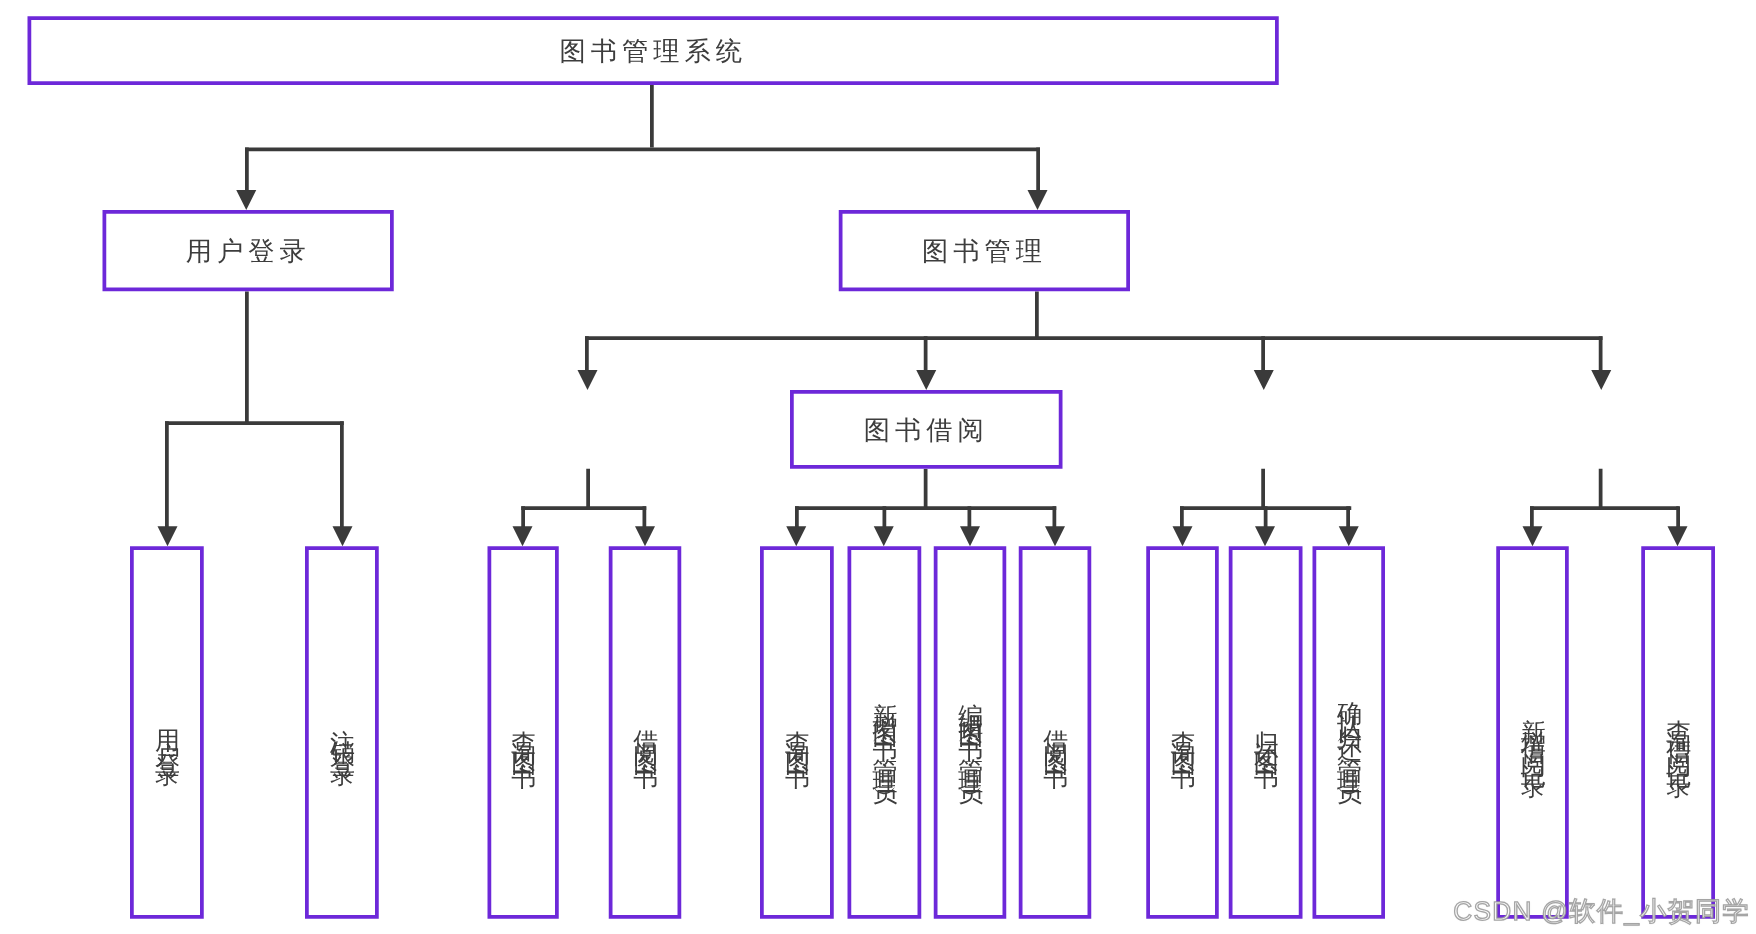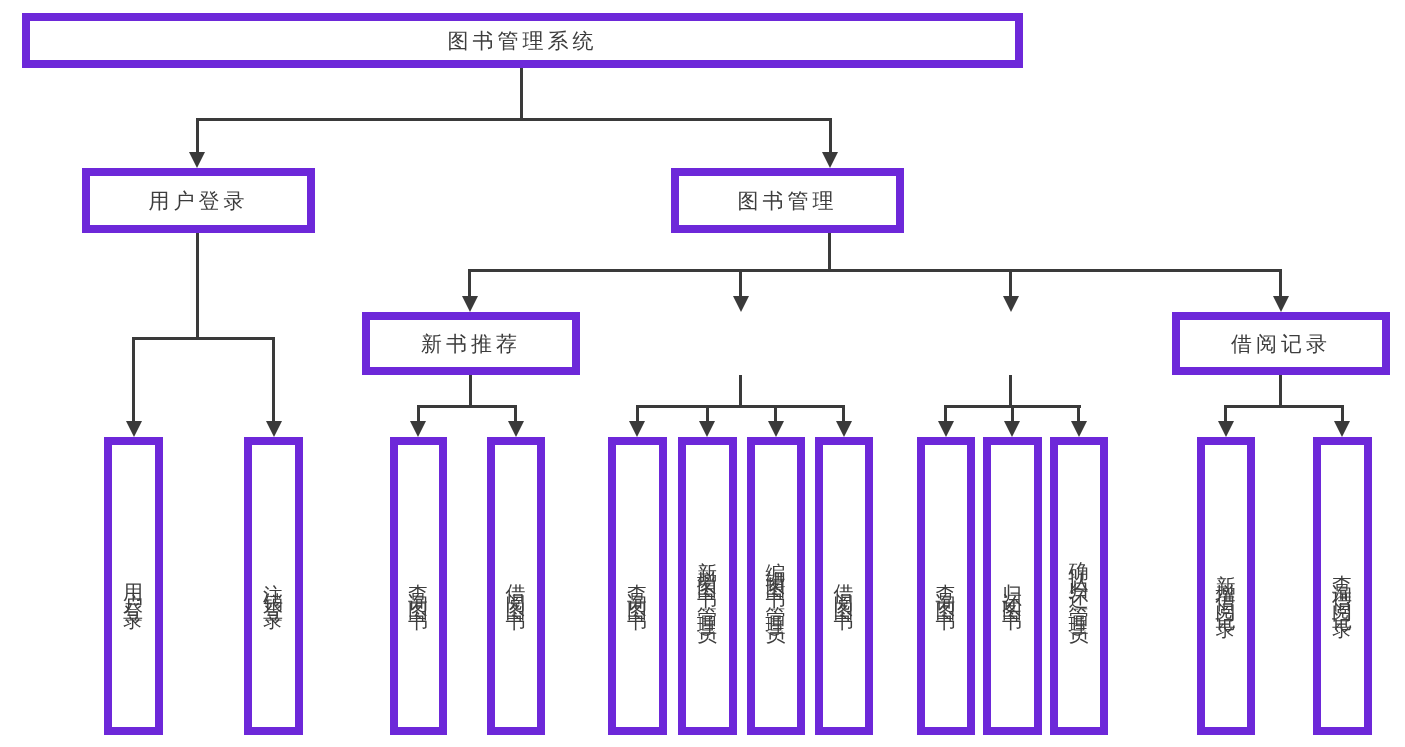--- a/index.html
+++ b/index.html
@@ -2,21 +2,21 @@
 <html><head>
 <meta charset="utf-8">
 <style>
   html,body{margin:0;padding:0;background:#ffffff;}
   .stage{
     position:relative;width:1405px;height:747px;background:#ffffff;overflow:hidden;
     font-family:"Liberation Sans","DejaVu Sans",sans-serif;color:#3d3d3d;
   }
   .box{
     position:absolute;box-sizing:border-box;background:#ffffff;
-    border:8px solid #6d28d9;display:flex;align-items:center;justify-content:center;
+    border:3px solid #6d28d9;display:flex;align-items:center;justify-content:center;
     font-size:21px;letter-spacing:4px;white-space:nowrap;z-index:2;
   }
   .vbox{
     writing-mode:vertical-rl;font-size:20px;letter-spacing:9px;
     line-height:1;text-align:center;
   }
   .hline,.vline{position:absolute;background:#3a3a3a;z-index:1;}
   .hline{height:3px;}
   .vline{width:3px;}
   .arrow{
@@ -60,22 +60,21 @@
   <div class="hline" style="left:468px;top:269px;width:814px"></div>
   <div class="vline" style="left:468px;top:269px;height:29px"></div>
   <div class="vline" style="left:739px;top:269px;height:29px"></div>
   <div class="vline" style="left:1009px;top:269px;height:29px"></div>
   <div class="vline" style="left:1279px;top:269px;height:29px"></div>
   <div class="arrow" style="left:462px;top:296px"></div>
   <div class="arrow" style="left:733px;top:296px"></div>
   <div class="arrow" style="left:1003px;top:296px"></div>
   <div class="arrow" style="left:1273px;top:296px"></div>
 
-  <div class="box" style="left:362px;top:312px;width:218px;height:63px">新书推荐</div>
-  <div class="box" style="left:1172px;top:312px;width:218px;height:63px">借阅记录</div>
+  <div class="box" style="left:632px;top:312px;width:218px;height:63px">图书借阅</div>
 
   <div class="vline" style="left:469px;top:375px;height:33px"></div>
   <div class="hline" style="left:417px;top:405px;width:100px"></div>
   <div class="vline" style="left:417px;top:405px;height:18px"></div>
   <div class="vline" style="left:514px;top:405px;height:18px"></div>
   <div class="arrow" style="left:410px;top:421px"></div>
   <div class="arrow" style="left:508px;top:421px"></div>
 
   <div class="vline" style="left:739px;top:375px;height:32px"></div>
   <div class="hline" style="left:636px;top:405px;width:209px"></div>
@@ -115,14 +114,15 @@
   <div class="box vbox" style="left:747px;top:437px;width:58px;height:298px">编辑图书（管理员）</div>
   <div class="box vbox" style="left:815px;top:437px;width:58px;height:298px">借阅图书</div>
 
   <div class="box vbox" style="left:917px;top:437px;width:58px;height:298px">查询图书</div>
   <div class="box vbox" style="left:983px;top:437px;width:59px;height:298px">归还图书</div>
   <div class="box vbox" style="left:1050px;top:437px;width:58px;height:298px">确认归还（管理员）</div>
 
   <div class="box vbox" style="left:1197px;top:437px;width:58px;height:298px">新增借阅记录</div>
   <div class="box vbox" style="left:1313px;top:437px;width:59px;height:298px">查询借阅记录</div>
 
+  <div class="watermark">CSDN @软件_小贺同学</div>
 
 </div>
 
 </body></html>

